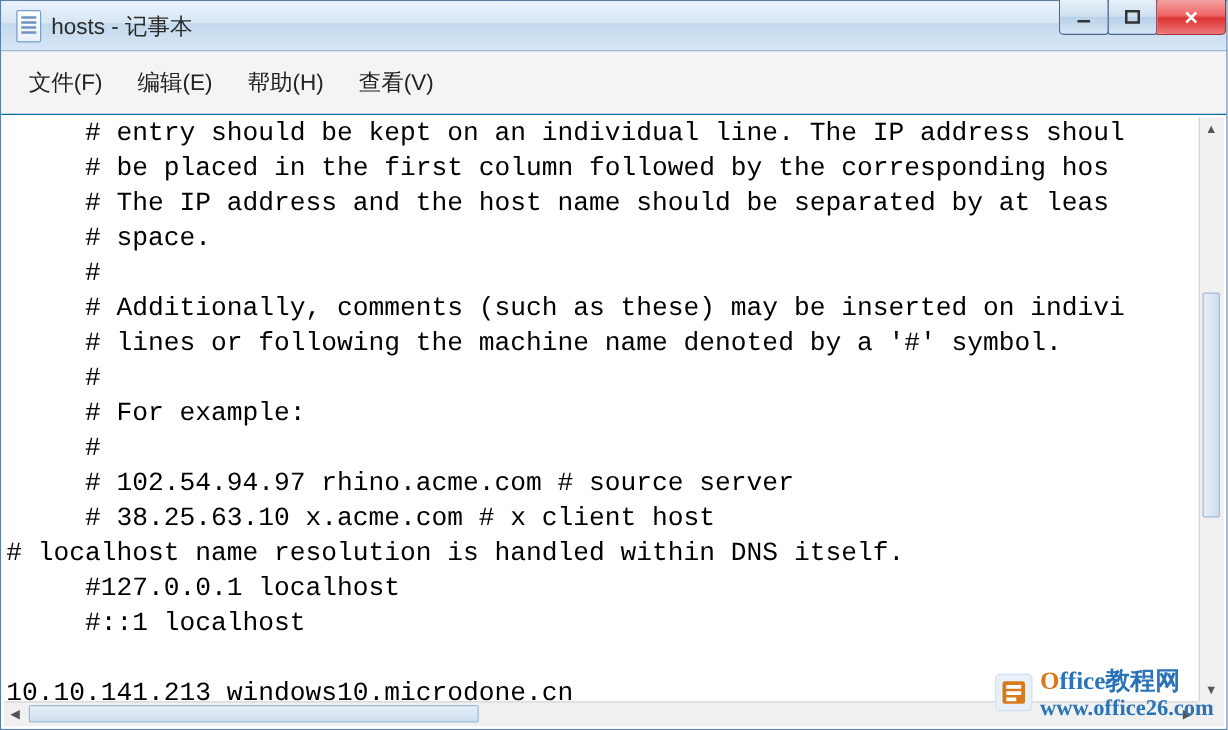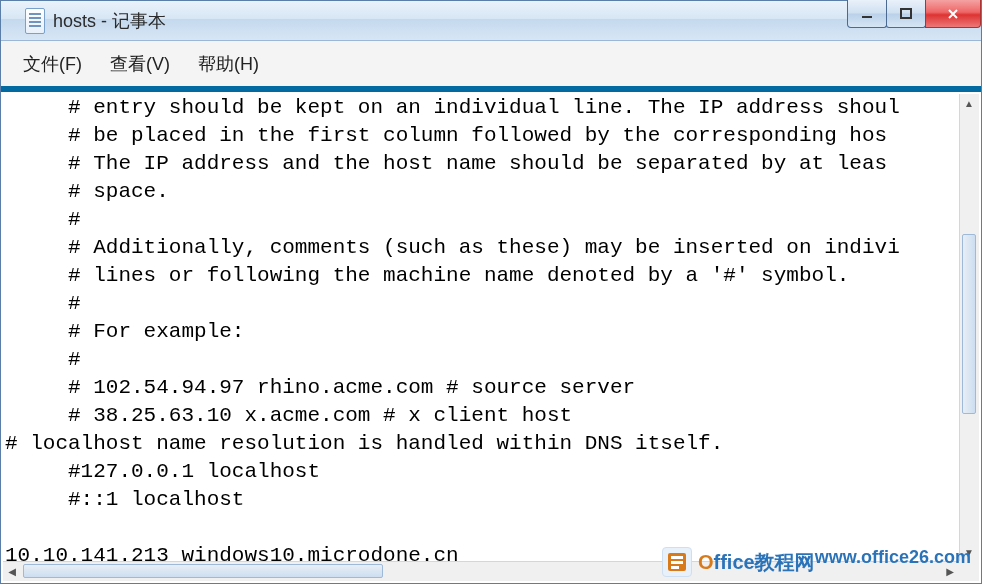--- a/index.html
+++ b/index.html
@@ -19,21 +19,21 @@
       flex-direction: column;
       background: #fff;
       position: relative;
     }
     .titlebar {
       height: 40px;
       background: linear-gradient(to bottom, #eaf2fb 0%, #d7e6f5 45%, #c4d9ee 46%, #d7e6f5 100%);
       border-bottom: 1px solid #9cb6d6;
       display: flex;
       align-items: center;
-      padding: 0 24px;
+      padding: 0 12px;
       position: relative;
     }
     .titlebar .app-icon {
       width: 20px;
       height: 26px;
       background: linear-gradient(to bottom, #fff, #e8f0fa);
       border: 1px solid #7aa0cc;
       border-radius: 2px;
       margin-right: 8px;
       position: relative;
@@ -79,21 +79,21 @@
       background: linear-gradient(to bottom, #f5a2a2 0%, #e66 45%, #d33 55%, #e77 100%);
       color: #fff;
       border-color: #a33;
       border-bottom-right-radius: 4px;
       font-weight: bold;
     }
     .win-btn svg { display: block; }
     .menubar {
       height: 51px;
       background: #f4f4f4;
-      border-bottom: 6px solid #0369a1;
+      border-bottom: 1px solid #0369a1;
       display: flex;
       align-items: center;
       padding: 12px 8px;
       font-size: 18px;
       color: #222;
     }
     .menu-item {
       padding: 3px 14px;
       cursor: default;
     }
@@ -191,21 +191,21 @@
       font-weight: bold;
     }
     .wm-text1 .o1 { color: #d97a1a; }
     .wm-text1 .rest { color: #2b73b8; }
     .wm-text2 {
       font-size: 18px;
       color: #2b73b8;
       font-weight: bold;
       margin-top: -2px;
     }
-    .wm-stack { display:flex; flex-direction:row; }
+    .wm-stack { display:flex; flex-direction:column;font-family:Liberation Serif, serif; }
   </style>
 </head>
 <body>
 
 <div class="window">
 
   <div class="titlebar">
     <div class="app-icon"></div>
     <div class="title">hosts - 记事本</div>
     <div class="win-controls">
@@ -222,22 +222,23 @@
       <div class="win-btn close">
         <svg width="12" height="12">
             <path d="M2 2 L10 10 M10 2 L2 10" stroke="#fff" stroke-width="2"></path>
           </svg>
       </div>
     </div>
   </div>
 
   <div class="menubar">
     <div class="menu-item">文件(F)</div>
+    <div class="menu-item">编辑(E)</div>
+    <div class="menu-item">帮助(H)</div>
     <div class="menu-item">查看(V)</div>
-    <div class="menu-item">帮助(H)</div>
   </div>
 
   <div class="editor-wrap">
     <div class="editor" id="editor">     # entry should be kept on an individual line. The IP address shoul
      # be placed in the first column followed by the corresponding hos
      # The IP address and the host name should be separated by at leas
      # space.
      #
      # Additionally, comments (such as these) may be inserted on indivi
      # lines or following the machine name denoted by a '#' symbol.

